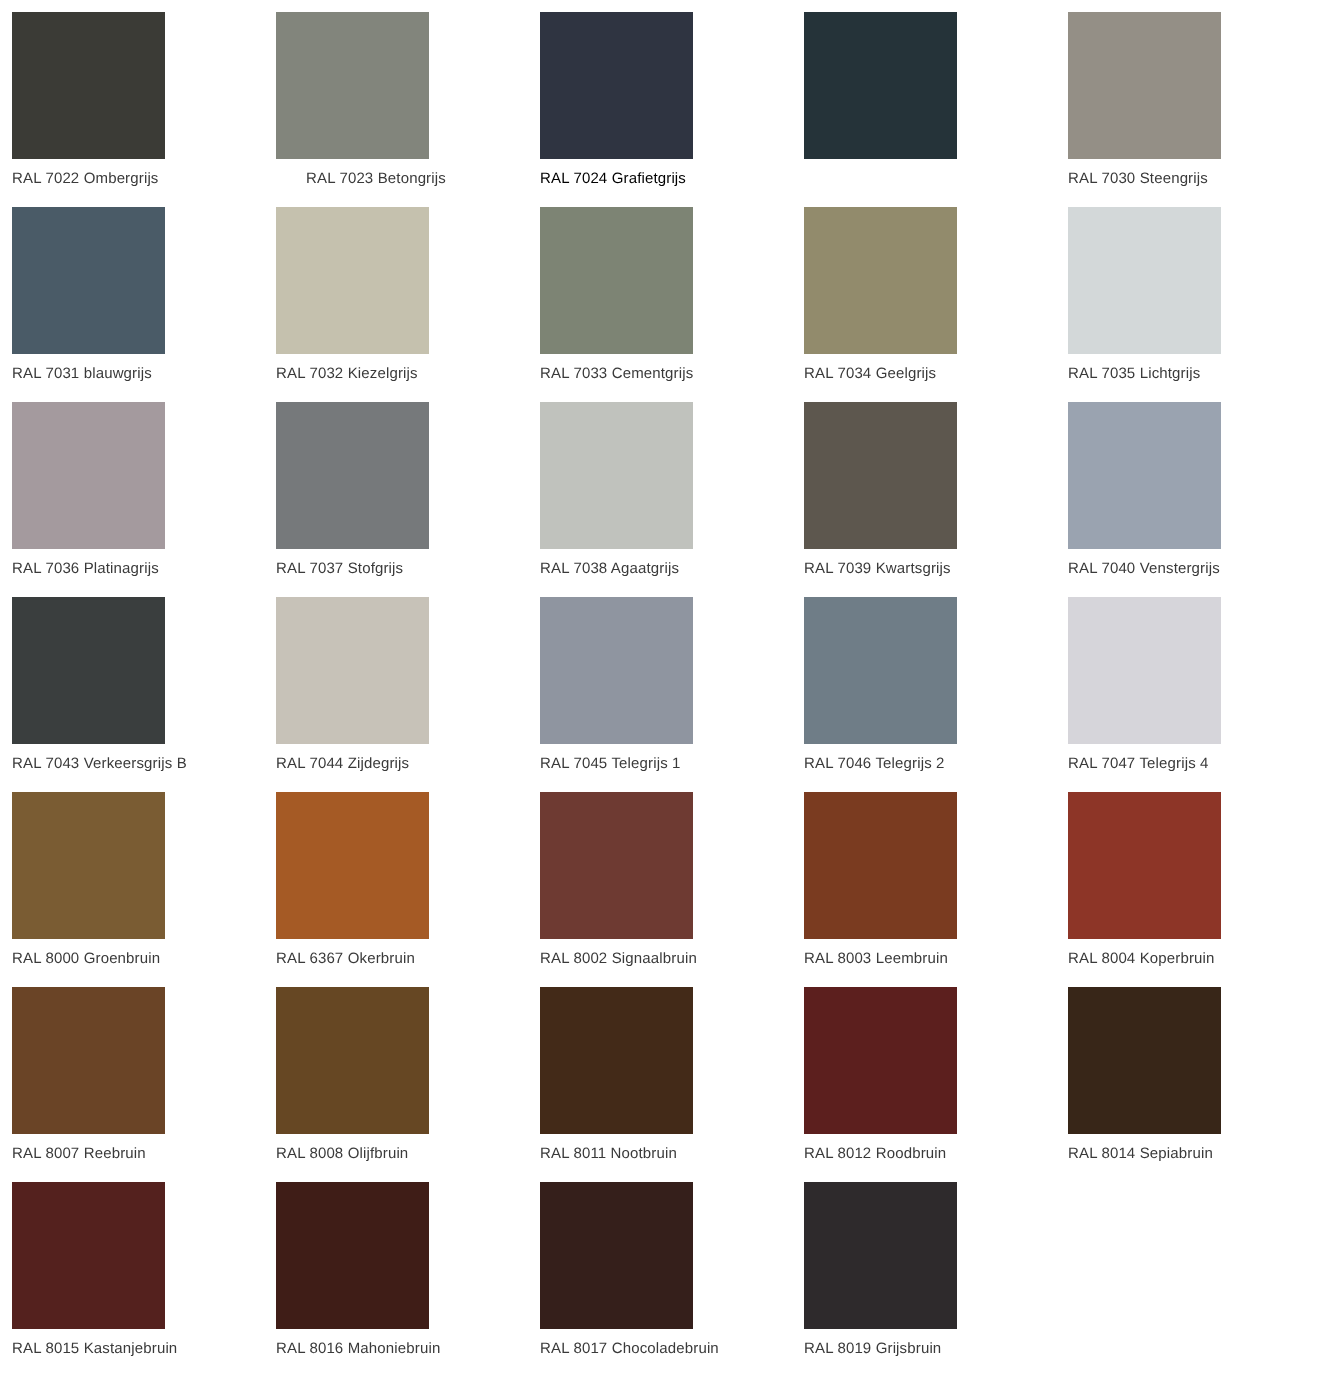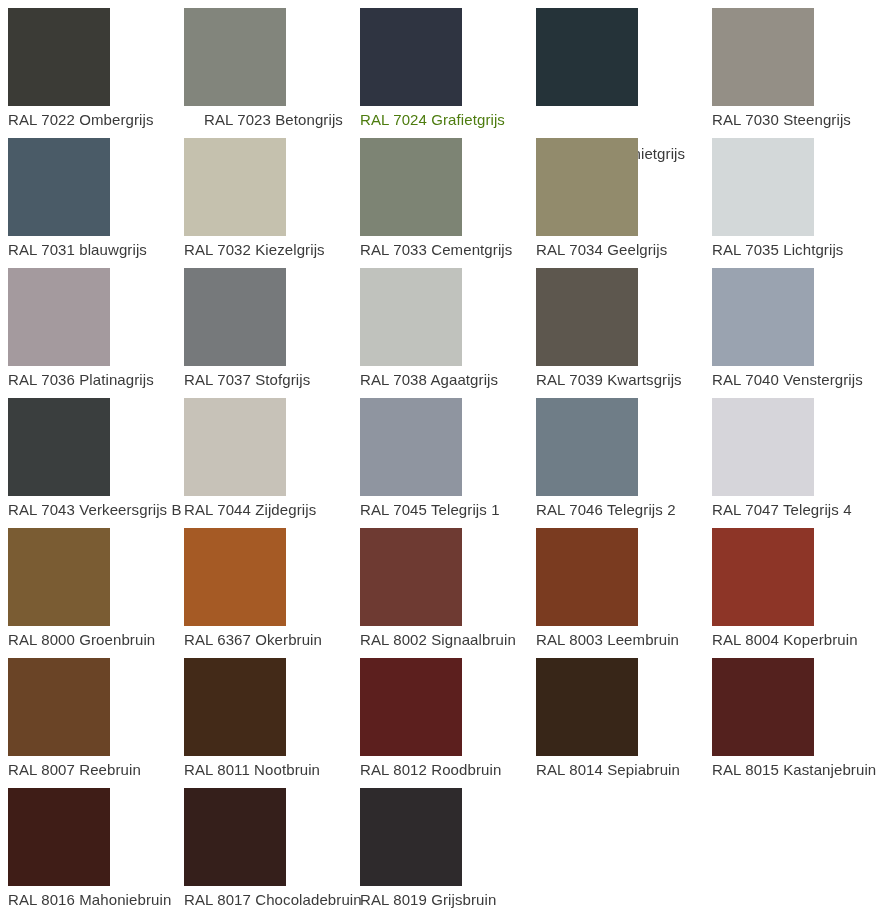--- a/index.html
+++ b/index.html
@@ -33,42 +33,42 @@
     align-items: flex-start;
   }
   .swatch-chip {
     width: 102px;
     height: 98px;
     display: block;
     flex: none;
   }
   .swatch-label {
     margin-top: 6px;
-    font-size: 15px;
+    font-size: 10px;
     line-height: 16px;
     color: #3a3a3a;
     white-space: nowrap;
     letter-spacing: 0.1px;
   }
 </style>
 </head>
 <body style="background: rgb(255, 255, 255);">
 
 <main id="swatch-grid">
     <div class="swatch-cell">
     <span class="swatch-chip" title="RAL 7022 Ombergrijs" style="background-color: rgb(59, 59, 54);"></span>
     <span class="swatch-label" style="color: rgb(58, 58, 58);">RAL 7022 Ombergrijs</span>
   </div>
     <div class="swatch-cell">
     <span class="swatch-chip" title="RAL 7023 Betongrijs" style="background-color: rgb(130, 133, 124);"></span>
     <span class="swatch-label" style="color: rgb(58, 58, 58); margin-left: 20px;">RAL 7023 Betongrijs</span>
   </div>
     <div class="swatch-cell">
     <span class="swatch-chip" title="RAL 7024 Grafietgrijs" style="background-color: rgb(47, 52, 65);"></span>
-    <span class="swatch-label" style="color: #4d7c0f;">RAL 7024 Grafietgrijs</span>
+    <span class="swatch-label" style="color: #000000;">RAL 7024 Grafietgrijs</span>
   </div>
     <div class="swatch-cell">
     <span class="swatch-chip" title="RAL 7026 Granietgrijs" style="background-color: rgb(37, 51, 57);"></span>
     <span class="swatch-label" style="color: rgb(58, 58, 58); margin-top: 40px;">RAL 7026 Granietgrijs</span>
   </div>
     <div class="swatch-cell">
     <span class="swatch-chip" title="RAL 7030 Steengrijs" style="background-color: rgb(148, 143, 134);"></span>
     <span class="swatch-label" style="color: rgb(58, 58, 58);">RAL 7030 Steengrijs</span>
   </div>
     <div class="swatch-cell">
@@ -149,20 +149,24 @@
   </div>
     <div class="swatch-cell">
     <span class="swatch-chip" title="RAL 8004 Koperbruin" style="background-color: rgb(141, 53, 39);"></span>
     <span class="swatch-label" style="color: rgb(58, 58, 58);">RAL 8004 Koperbruin</span>
   </div>
     <div class="swatch-cell">
     <span class="swatch-chip" title="RAL 8007 Reebruin" style="background-color: rgb(106, 68, 38);"></span>
     <span class="swatch-label" style="color: rgb(58, 58, 58);">RAL 8007 Reebruin</span>
   </div>
     <div class="swatch-cell">
+    <span class="swatch-chip" title="RAL 8008 Olijfbruin" style="background-color: rgb(102, 71, 35);"></span>
+    <span class="swatch-label" style="color: rgb(58, 58, 58);">RAL 8008 Olijfbruin</span>
+  </div>
+    <div class="swatch-cell">
     <span class="swatch-chip" title="RAL 8011 Nootbruin" style="background-color: rgb(67, 42, 24);"></span>
     <span class="swatch-label" style="color: rgb(58, 58, 58);">RAL 8011 Nootbruin</span>
   </div>
     <div class="swatch-cell">
     <span class="swatch-chip" title="RAL 8012 Roodbruin" style="background-color: rgb(92, 31, 30);"></span>
     <span class="swatch-label" style="color: rgb(58, 58, 58);">RAL 8012 Roodbruin</span>
   </div>
     <div class="swatch-cell">
     <span class="swatch-chip" title="RAL 8014 Sepiabruin" style="background-color: rgb(56, 38, 24);"></span>
     <span class="swatch-label" style="color: rgb(58, 58, 58);">RAL 8014 Sepiabruin</span>

